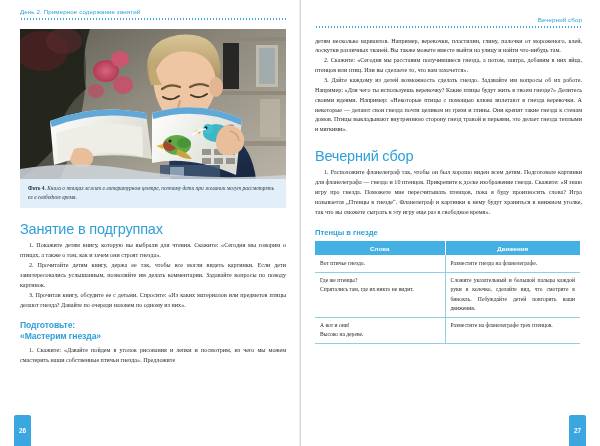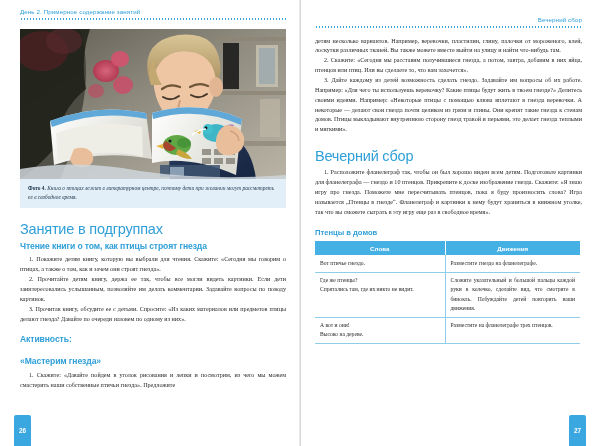--- a/index.html
+++ b/index.html
@@ -79,21 +79,21 @@
     letter-spacing:-.1px;
   }
   h3.act{
     color:#2f9fd8;
     font-size:8.6px;
     font-weight:bold;
     margin:10px 0 4px 0;
     line-height:1.25;
     letter-spacing:-.1px;
   }
-  h3.act .l2{display:block;margin-top:11px;}
+  h3.act .l2{display:block;}
   h4.tbl-title{
     color:#2f9fd8;
     font-size:7.6px;
     font-weight:bold;
     margin:11px 0 4px 0;
   }
 
   p.body{
     font-family:"Liberation Serif", serif;
     font-size:6.1px;
@@ -272,28 +272,27 @@
 
           <path d="M0 140 Q60 130 120 142 Q190 152 266 146 L266 150 L0 150 Z" fill="#cfd6dc" opacity="0.85"></path>
         </svg>
       </div>
       <div class="caption">
         <b>Фото 4.</b><span> Книга о птицах лежит в литературном центре, поэтому дети при желании могут рассмотреть ее в свободное время.</span>
       </div>
     </div>
 
     <h1 class="sec">Занятие в подгруппах</h1>
-    <h2 class="sub">Чтение книги о том, как птицы строят гнезда</h2>
 
     <p class="body">1. Покажите детям книгу, которую вы выбрали для чтения. Скажите: «Сегодня мы говорим о птицах, а также о том, как и зачем они строят гнезда».</p>
     <p class="body">2. Прочитайте детям книгу, держа ее так, чтобы все могли видеть картинки. Если дети заинтересовались услышанным, позволяйте им делать комментарии. Задавайте вопросы по поводу картинок.</p>
     <p class="body">3. Прочитав книгу, обсудите ее с детьми. Спросите: «Из каких материалов или предметов птицы делают гнезда? Давайте по очереди назовем по одному из них».</p>
 
     <h3 class="act">
-      <span>Активность:</span>
+      <span>Подготовьте:</span>
       <span class="l2">«Мастерим гнезда»</span>
     </h3>
 
     <p class="body">1. Скажите: «Давайте пойдем в уголок рисования и лепки и посмотрим, из чего мы можем смастерить наши собственные птичьи гнезда». Предложите</p>
 
     <div class="pagetab l">26</div>
   </div>
 
   <div class="page right">
 
@@ -301,21 +300,21 @@
     <div class="dotrule"></div>
 
     <p class="body cont">детям несколько вариантов. Например, веревочки, пластилин, глину, палочки от мороженого, клей, лоскутки различных тканей. Вы также можете вместе выйти на улицу и найти что-нибудь там.</p>
     <p class="body">2. Скажите: «Сегодня мы расставим получившиеся гнезда, а потом, завтра, добавим в них яйца, птенцов или птиц. Или вы сделаете то, что вам захочется».</p>
     <p class="body">3. Дайте каждому из детей возможность сделать гнездо. Задавайте им вопросы об их работе. Например: «Для чего ты используешь веревочку? Какие птицы будут жить в твоем гнезде?» Делитесь своими идеями. Например: «Некоторые птицы с помощью клюва вплетают в гнезда веревочки. А некоторые — делают свои гнезда почти целиком из грязи и глины. Они крепят такие гнезда к стенам домов. Птицы выкладывают внутреннюю сторону гнезд травой и перьями, это делает гнезда теплыми и мягкими».</p>
 
     <h1 class="sec">Вечерний сбор</h1>
 
     <p class="body">1. Расположите фланелеграф так, чтобы он был хорошо виден всем детям. Подготовьте картинки для фланелеграфа — гнездо и 10 птенцов. Прикрепите к доске изображение гнезда. Скажите: «Я знаю игру про гнезда. Поможете мне пересчитывать птенцов, пока я буду произносить слова? Игра называется „Птенцы в гнезде“. Фланелеграф и картинки к нему будут храниться в книжном уголке, так что вы сможете сыграть в эту игру еще раз в свободное время».</p>
 
-    <h4 class="tbl-title">Птенцы в домов</h4>
+    <h4 class="tbl-title">Птенцы в гнезде</h4>
 
     <table class="game">
       <thead>
         <tr>
           <th style="width:49%">Слова</th>
           <th style="width:51%">Движения</th>
         </tr>
       </thead>
       <tbody>
         <tr>

